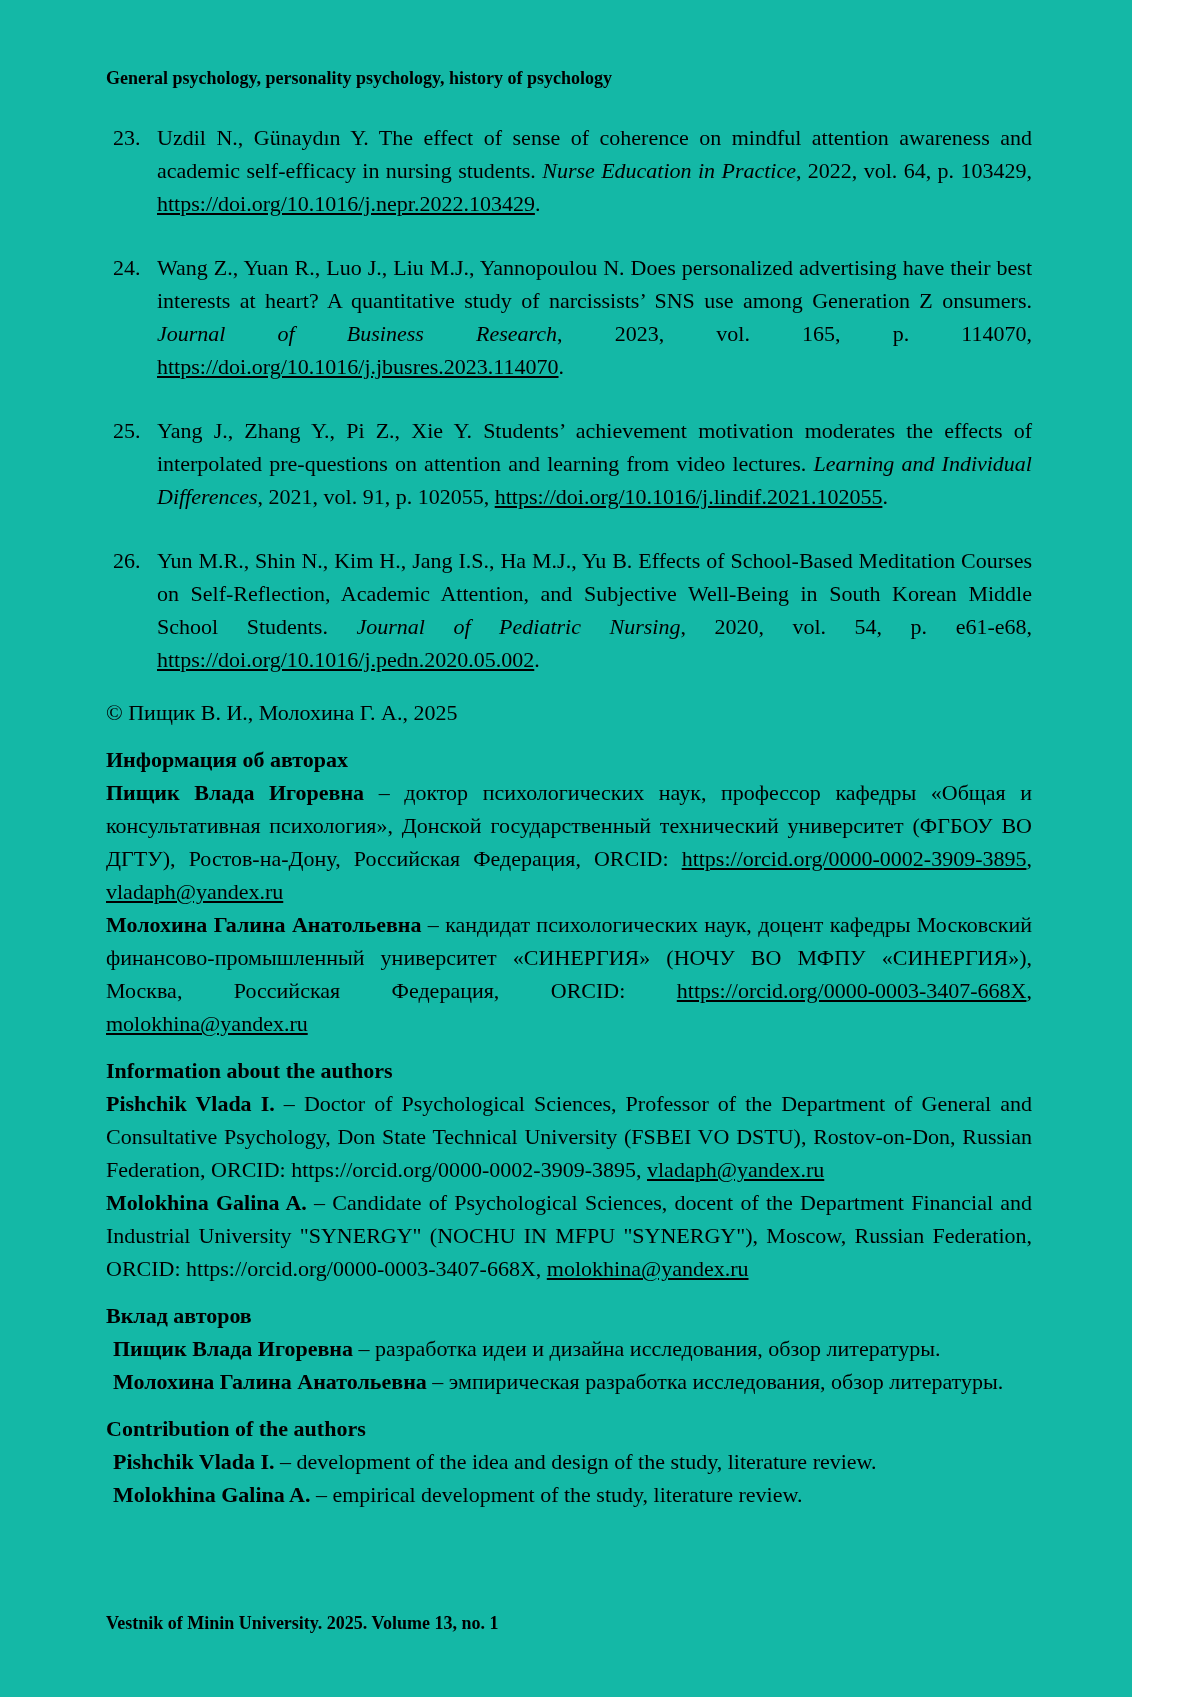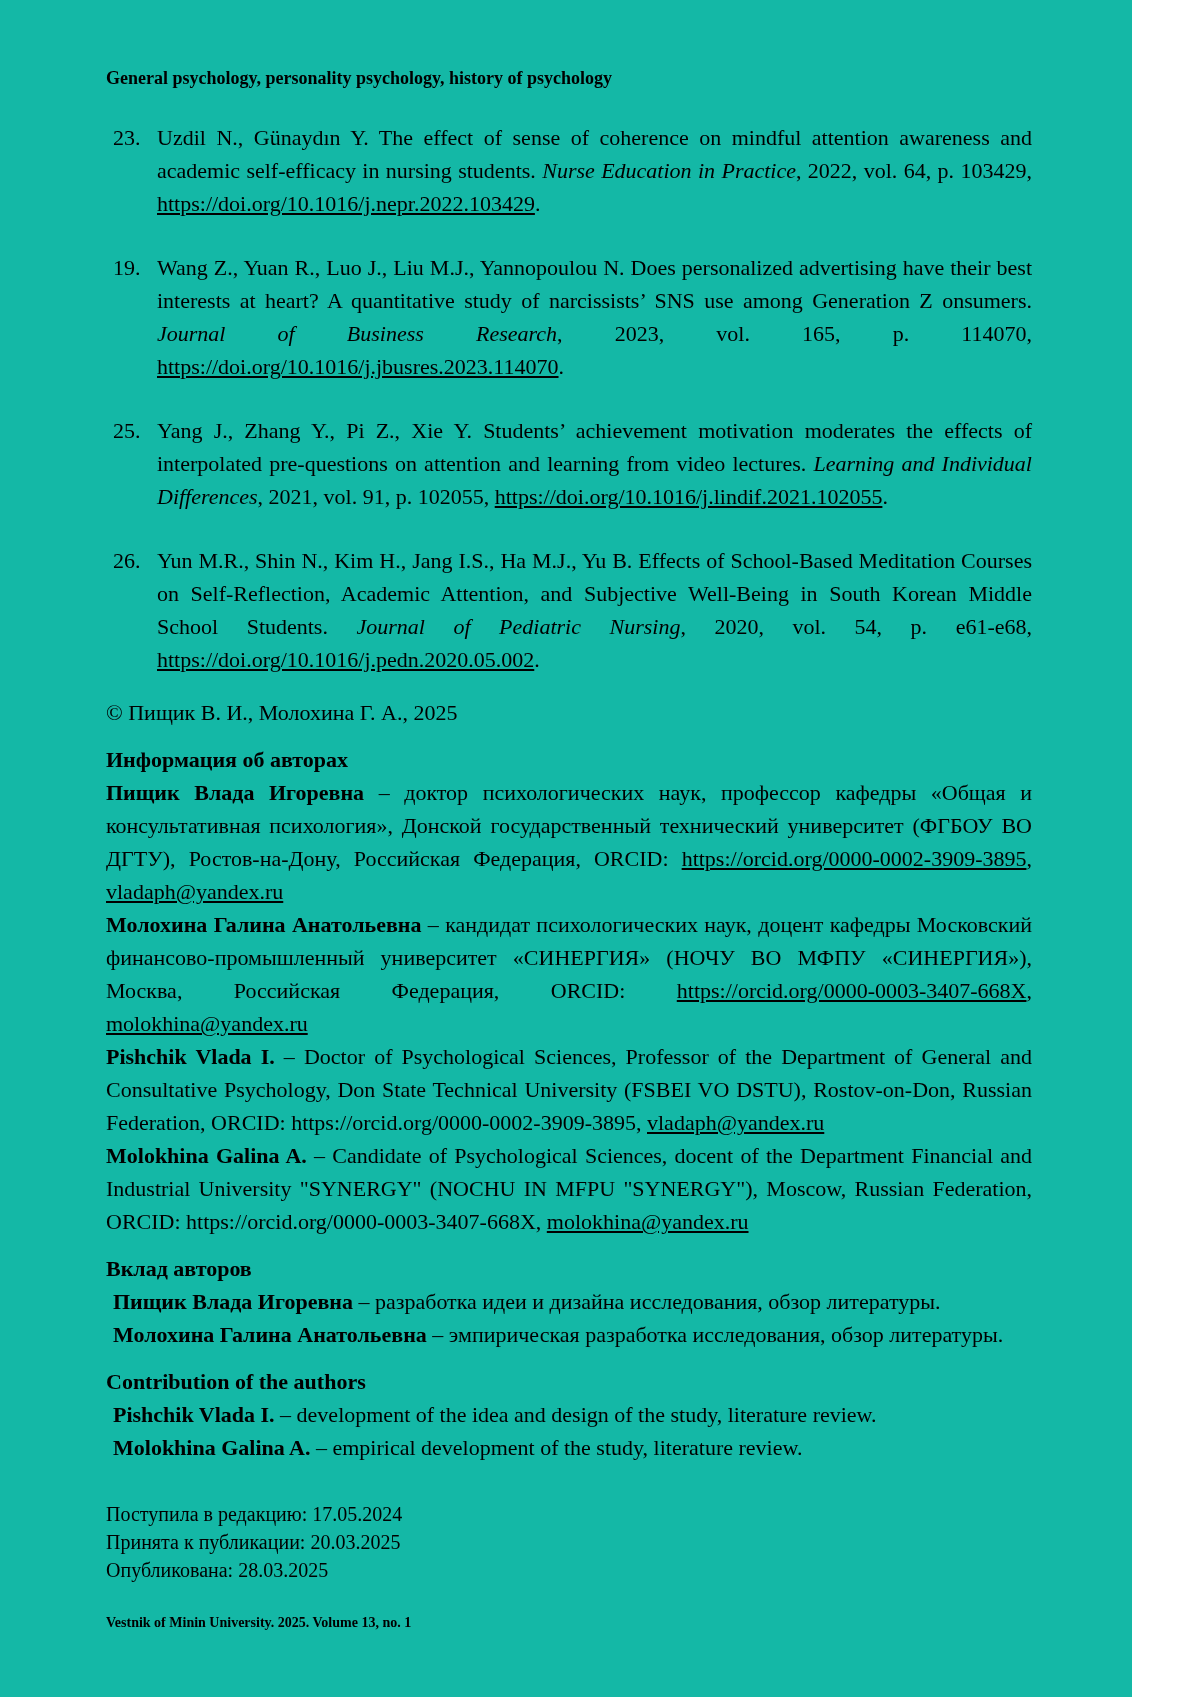--- a/index.html
+++ b/index.html
@@ -72,21 +72,21 @@
   }
   .dates {
     margin-top: 36px;
     font-size: 20px;
     line-height: 28px;
   }
   .page-footer {
     position: absolute;
     left: 106px;
     bottom: 62px;
-    font-size: 14px;
+    font-size: 18px;
     line-height: 24px;
     font-weight: bold;
   }
   .seg-italic { font-style: italic; }
   .seg-bold   { font-weight: bold; }
   .seg-link   { text-decoration: underline; color: #000000; cursor: pointer; }
 </style>
 </head>
 <body>
 
@@ -94,52 +94,48 @@
   <div class="content">
 
     <div class="running-head">General psychology, personality psychology, history of psychology</div>
 
     <ol class="ref-list">
       <li class="ref-item">
         <span class="ref-num">23.</span>
         <span class="ref-body"><span>Uzdil N., Günaydın Y. The effect of sense of coherence on mindful attention awareness and academic self-efficacy in nursing students. </span><span class="seg-italic">Nurse Education in Practice</span><span>, 2022, vol. 64, p. 103429, </span><span class="seg-link">https://doi.org/10.1016/j.nepr.2022.103429</span><span>.</span></span>
       </li>
       <li class="ref-item">
-        <span class="ref-num">19.</span>
+        <span class="ref-num">24.</span>
         <span class="ref-body"><span>Wang Z., Yuan R., Luo J., Liu M.J., Yannopoulou N. Does personalized advertising have their best interests at heart? A quantitative study of narcissists’ SNS use among Generation Z onsumers. </span><span class="seg-italic">Journal of Business Research</span><span>, 2023, vol. 165, p. 114070, </span><span class="seg-link">https://doi.org/10.1016/j.jbusres.2023.114070</span><span>.</span></span>
       </li>
       <li class="ref-item">
         <span class="ref-num">25.</span>
         <span class="ref-body"><span>Yang J., Zhang Y., Pi Z., Xie Y. Students’ achievement motivation moderates the effects of interpolated pre-questions on attention and learning from video lectures. </span><span class="seg-italic">Learning and Individual Differences</span><span>, 2021, vol. 91, p. 102055, </span><span class="seg-link">https://doi.org/10.1016/j.lindif.2021.102055</span><span>.</span></span>
       </li>
       <li class="ref-item">
         <span class="ref-num">26.</span>
         <span class="ref-body"><span>Yun M.R., Shin N., Kim H., Jang I.S., Ha M.J., Yu B. Effects of School-Based Meditation Courses on Self-Reflection, Academic Attention, and Subjective Well-Being in South Korean Middle School Students. </span><span class="seg-italic">Journal of Pediatric Nursing</span><span>, 2020, vol. 54, p. e61-e68, </span><span class="seg-link">https://doi.org/10.1016/j.pedn.2020.05.002</span><span>.</span></span>
       </li>
     </ol>
 
     <div class="copyright">© Пищик В. И., Молохина Г. А., 2025</div>
 
     <h2 class="section-heading">Информация об авторах</h2>
     <p class="para"><span class="seg-bold">Пищик Влада Игоревна</span><span> – доктор психологических наук, профессор кафедры «Общая и консультативная психология», Донской государственный технический университет (ФГБОУ ВО ДГТУ), Ростов-на-Дону, Российская Федерация, ORCID: </span><span class="seg-link">https://orcid.org/0000-0002-3909-3895</span><span>, </span><span class="seg-link">vladaph@yandex.ru</span></p>
     <p class="para"><span class="seg-bold">Молохина Галина Анатольевна</span><span> – кандидат психологических наук, доцент кафедры Московский финансово-промышленный университет «СИНЕРГИЯ» (НОЧУ ВО МФПУ «СИНЕРГИЯ»), Москва, Российская Федерация, ORCID: </span><span class="seg-link">https://orcid.org/0000-0003-3407-668X</span><span>, </span><span class="seg-link">molokhina@yandex.ru</span></p>
 
+    <h2 class="section-heading">Information about the authors</h2>
     <p class="para"><span class="seg-bold">Pishchik Vlada I.</span><span> – Doctor of Psychological Sciences, Professor of the Department of General and Consultative Psychology, Don State Technical University (FSBEI VO DSTU), Rostov-on-Don, Russian Federation, ORCID: https://orcid.org/0000-0002-3909-3895, </span><span class="seg-link">vladaph@yandex.ru</span></p>
     <p class="para"><span class="seg-bold">Molokhina Galina A.</span><span> – Candidate of Psychological Sciences, docent of the Department Financial and Industrial University "SYNERGY" (NOCHU IN MFPU "SYNERGY"), Moscow, Russian Federation, ORCID: https://orcid.org/0000-0003-3407-668X, </span><span class="seg-link">molokhina@yandex.ru</span></p>
 
     <h2 class="section-heading">Вклад авторов</h2>
     <p class="para single-line"><span class="seg-bold">Пищик Влада Игоревна</span><span> – разработка идеи и дизайна исследования, обзор литературы.</span></p>
     <p class="para single-line"><span class="seg-bold">Молохина Галина Анатольевна</span><span> – эмпирическая разработка исследования, обзор литературы.</span></p>
 
     <h2 class="section-heading">Contribution of the authors</h2>
     <p class="para single-line"><span class="seg-bold">Pishchik Vlada I.</span><span> – development of the idea and design of the study, literature review.</span></p>
     <p class="para single-line"><span class="seg-bold">Molokhina Galina A.</span><span> – empirical development of the study, literature review.</span></p>
 
-    <div class="dates">
-      <div>Поступила в редакцию: 17.05.2024</div>
-      <div>Принята к публикации: 20.03.2025</div>
-      <div>Опубликована: 28.03.2025</div>
-    </div>
 
   </div>
 
   <div class="page-footer">Vestnik of Minin University. 2025. Volume 13, no. 1</div>
 </div>
 
 </body></html>

